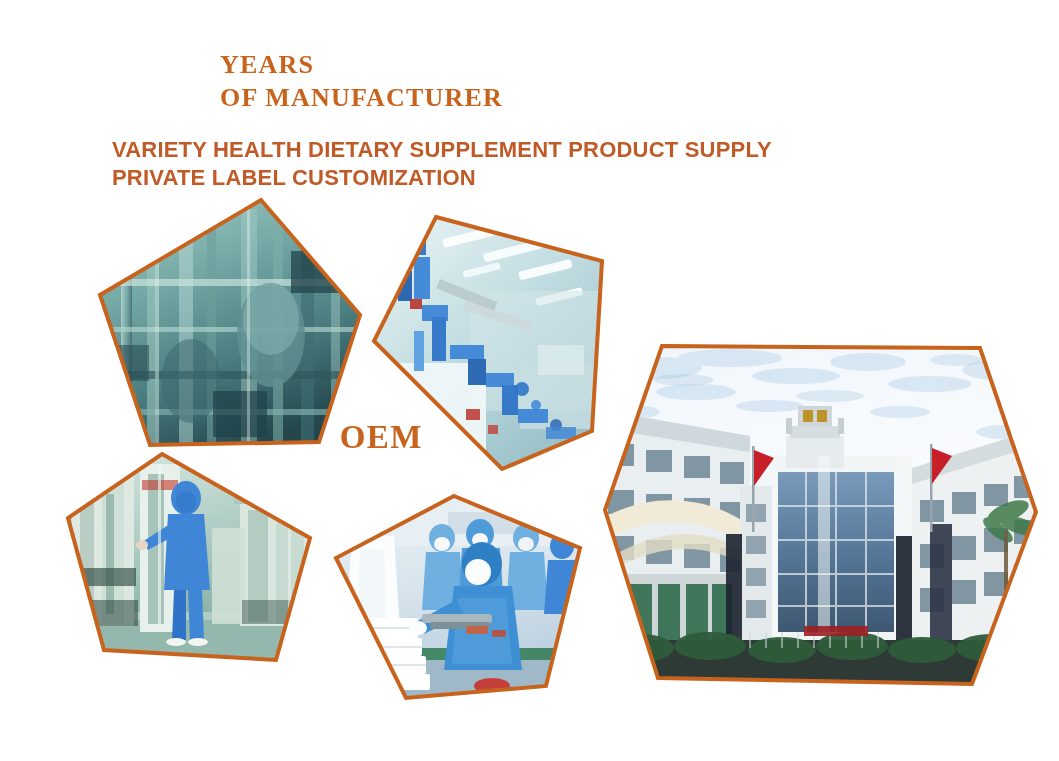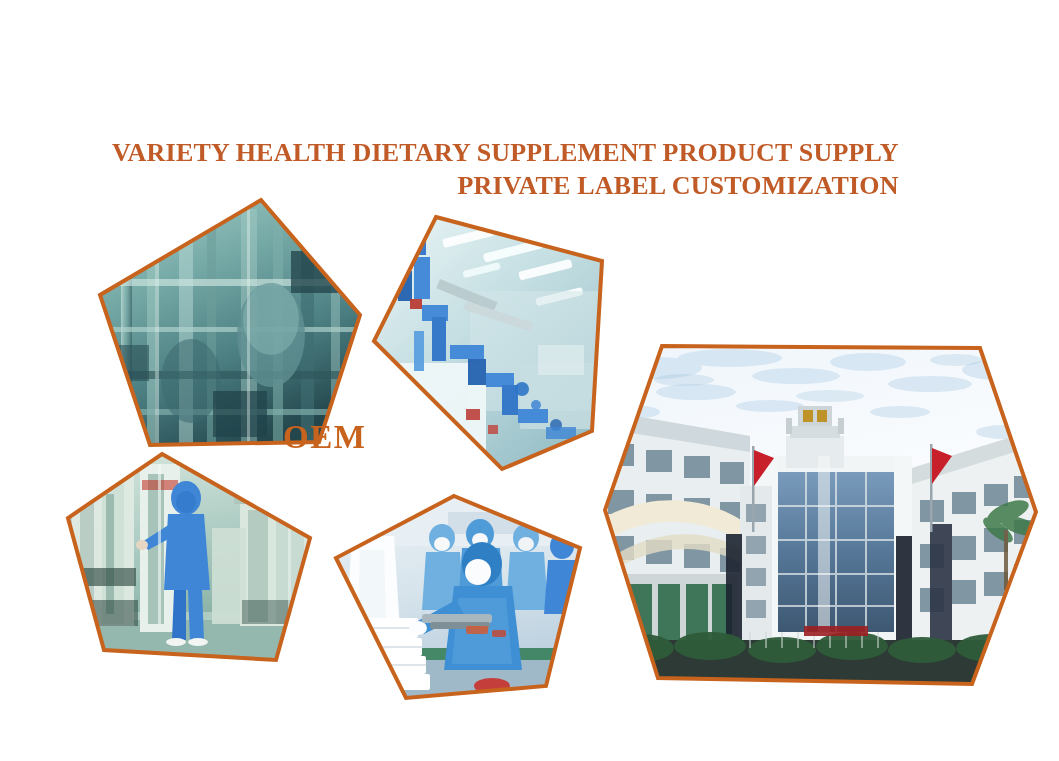--- a/index.html
+++ b/index.html
@@ -40,65 +40,68 @@
     color: #c8631d;
     letter-spacing: 1.2px;
     line-height: 1.28;
     font-family: "Liberation Serif", "DejaVu Serif", serif;
   }
   #subtitle-stack {
     position: absolute;
     left: 112px; top: 136px;
   }
   .subtitle-line {
-    font-size: 26px;
+    font-size: 22px;
     font-weight: bold;
     color: #c05a26;
     letter-spacing: 0.2px;
     line-height: 1.27;
     white-space: nowrap;
-    font-family: Liberation Serif, serif;
-    text-align: right;
+    font-family: Liberation Sans, sans-serif;
   }
 
   
   #collage {
     position: absolute;
     left: 0; top: 195px;
     width: 1059px; height: 520px;
   }
   .shape {
     position: absolute;
     overflow: hidden;
   }
   .shape svg { display: block; width: 100%; height: 100%; }
 
   
   #oem-odm {
     position: absolute;
     left: 283px; top: 415px;
     width: 140px;
-    text-align: left;
+    text-align: right;
     z-index: 40;
   }
   .oem-line {
     font-size: 33px;
     font-weight: bold;
     color: #c8631d;
     letter-spacing: 1.5px;
     line-height: 1.38;
     font-family: "Liberation Serif", "DejaVu Serif", serif;
   }
 </style>
 </head>
 <body>
 
 <div id="header-block">
 
 
+  <div id="headline-stack">
+    <div class="headline-line">YEARS</div>
+    <div class="headline-line">OF MANUFACTURER</div>
+  </div>
 
   <div id="subtitle-stack">
     <div class="subtitle-line">VARIETY HEALTH DIETARY SUPPLEMENT PRODUCT SUPPLY</div>
     <div class="subtitle-line">PRIVATE LABEL CUSTOMIZATION</div>
   </div>
 </div>
 
 <div id="collage">
 
   <div class="shape" style="left:95px; top:0px; width:270px; height:270px; z-index:10;">

